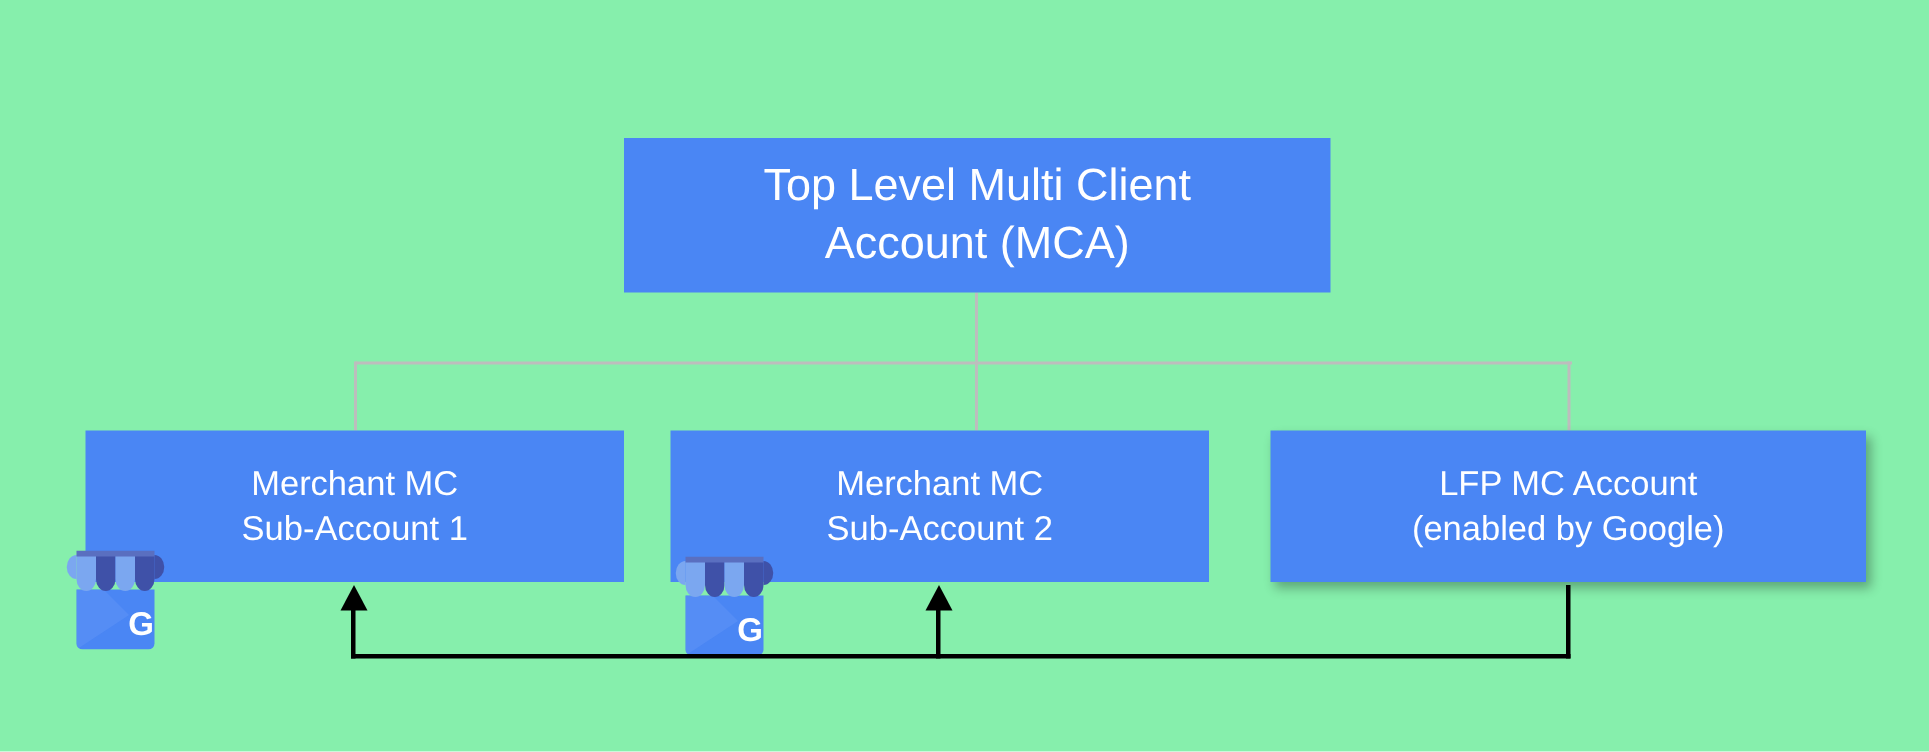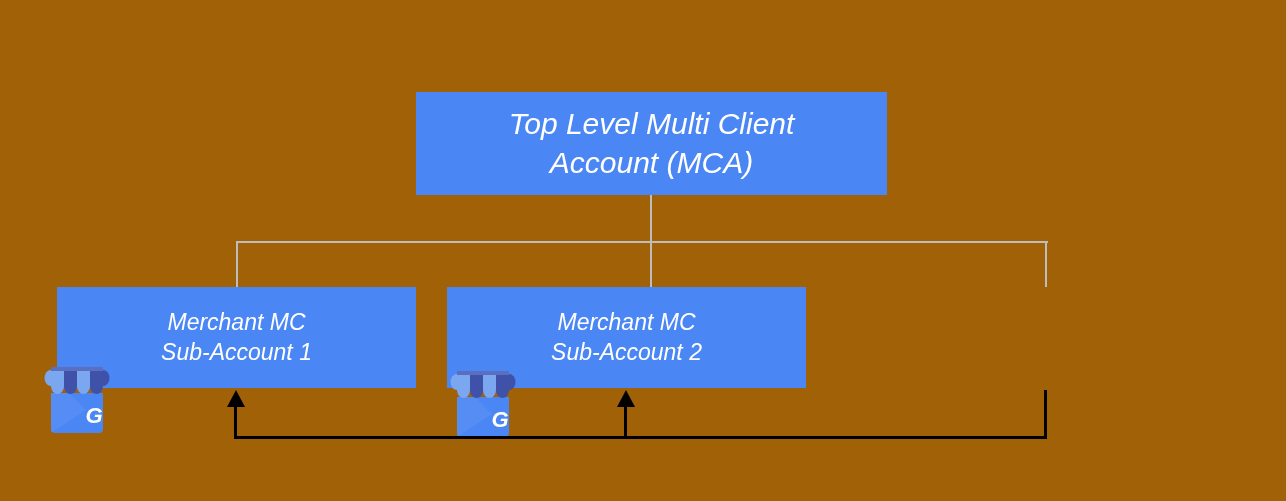--- a/index.html
+++ b/index.html
@@ -10,22 +10,21 @@
   body {
     width: 1286px;
     height: 501px;
     font-family: "Liberation Sans", sans-serif;
     overflow: hidden;
   }
   #diagram {
     position: relative;
     width: 1286px;
     height: 501px;
-    background: #a16207;
-    font-style: italic;
+    background: #86efac;
   }
 
   
   .line {
     position: absolute;
     background: #bdbdbd;
   }
   .line-v { width: 2px; }
   .line-h { height: 2px; }
 
@@ -123,20 +122,24 @@
   <div class="node" id="node-sub1">
     <span class="node-label">Merchant MC
 Sub-Account 1</span>
   </div>
 
   <div class="node" id="node-sub2">
     <span class="node-label">Merchant MC
 Sub-Account 2</span>
   </div>
 
+  <div class="node" id="node-lfp">
+    <span class="node-label">LFP MC Account
+(enabled by Google)</span>
+  </div>
 
   <svg class="gbp-icon" id="gbp-icon-1" viewBox="0 0 70 66">
     <defs>
       <clipPath id="bodyclip1">
           <path d="M9 26 h52 v36 a4 4 0 0 1 -4 4 h-44 a4 4 0 0 1 -4 -4 z"></path>
         </clipPath>
     </defs>
     <path d="M9 26 h52 v36 a4 4 0 0 1 -4 4 h-44 a4 4 0 0 1 -4 -4 z" fill="#4a86f4"></path>
     <g clip-path="url(#bodyclip1)">
       <polygon points="9,8 44,43 9,66" fill="#5f93f5" opacity="0.55"></polygon>

